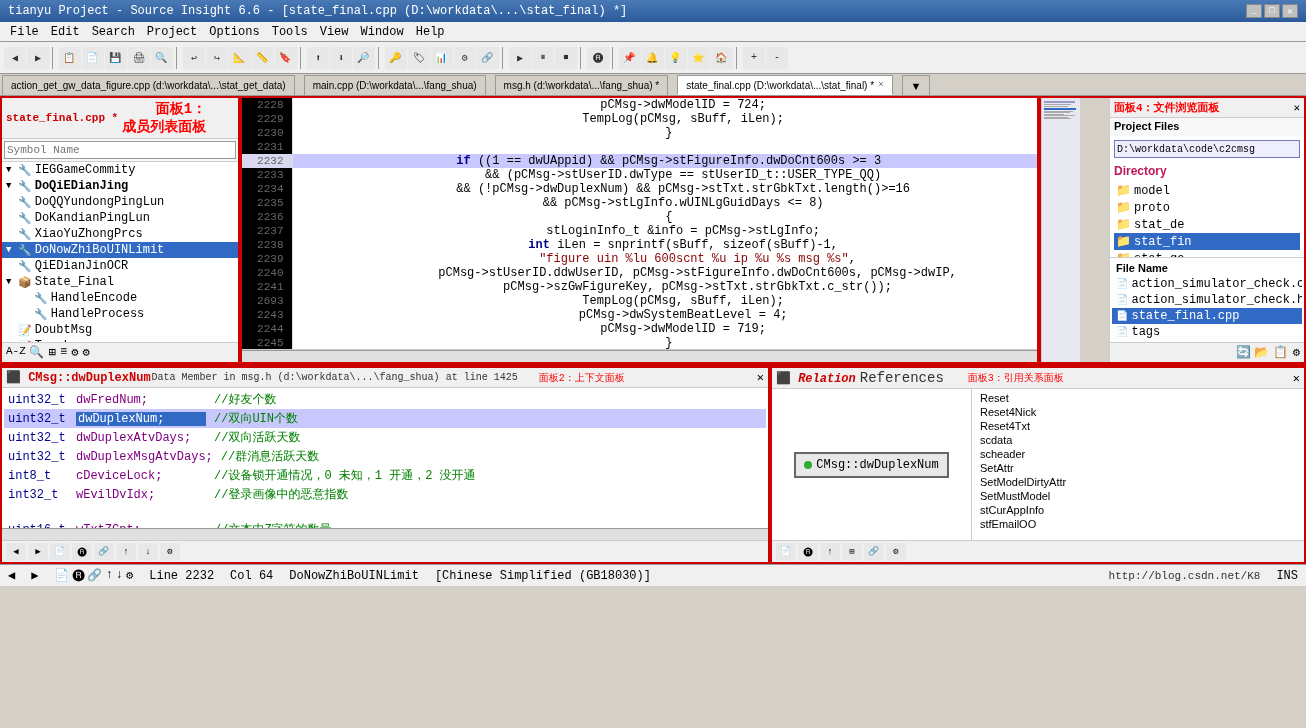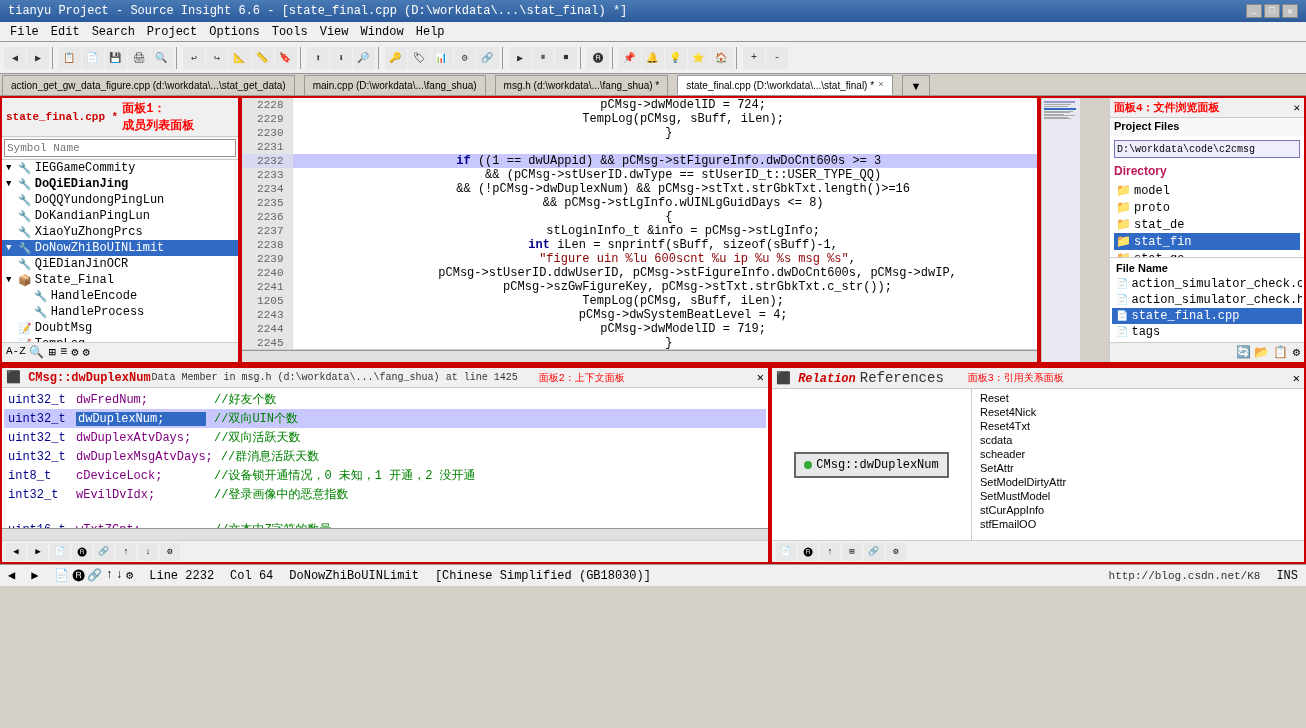--- a/index.html
+++ b/index.html
@@ -172,21 +172,21 @@
       overflow: auto;
       background: white;
       border-bottom: 1px solid #ccc;
     }
     .code-table { border-collapse: collapse; width: 100%; }
     .line-num {
       width: 50px;
       text-align: right;
       padding-right: 8px;
       color: #666;
-      background: #e5e5e5;
+      background: #000000;
       border-right: 1px solid #ddd;
       user-select: none;
       font-size: 11px;
       white-space: nowrap;
     }
     .code-content {
       padding-left: 8px;
       font-size: 12px;
       white-space: nowrap;
       color: #000;
@@ -488,21 +488,21 @@
   <div class="tab" style="font-size:10px;">msg.h (d:\workdata\...\fang_shua) *</div>
   <div class="tab active" style="font-size:10px;">state_final.cpp (D:\workdata\...\stat_final) * <span class="tab-close">×</span></div>
   <div class="tab">▼</div>
 </div>
 
 <div class="main-layout" style="height: 268px;">
 
   <div class="left-panel" style="border: 2px solid #cc0000; position: relative;">
     <div class="panel-header">
       <span style="color:#cc0000; font-size:11px;">state_final.cpp *</span>
-      <span style="color:red; font-size:12px;">面板1：<br>成员列表面板</span>
+      <span style="color:red; font-size:14px;text-align:right;">面板1：<br>成员列表面板</span>
     </div>
     <div class="search-box">
       <input type="text" placeholder="Symbol Name" style="">
     </div>
     <div class="tree-container">
       <div class="tree-item">
         <span class="tree-expand">▼</span>
         <span class="tree-icon">🔧</span>
         <span>IEGGameCommity</span>
       </div>
@@ -629,21 +629,21 @@
         </tr>
         <tr>
           <td class="line-num">2240</td>
           <td class="code-content">&nbsp;&nbsp;&nbsp;&nbsp;&nbsp;&nbsp;&nbsp;&nbsp;pCMsg-&gt;stUserID.ddwUserID, pCMsg-&gt;stFigureInfo.dwDoCnt600s, pCMsg-&gt;dwIP,</td>
         </tr>
         <tr>
           <td class="line-num">2241</td>
           <td class="code-content">&nbsp;&nbsp;&nbsp;&nbsp;&nbsp;&nbsp;&nbsp;&nbsp;pCMsg-&gt;szGwFigureKey, pCMsg-&gt;stTxt.strGbkTxt.c_str());</td>
         </tr>
         <tr>
-          <td class="line-num">1205</td>
+          <td class="line-num">2693</td>
           <td class="code-content">&nbsp;&nbsp;&nbsp;&nbsp;TempLog(pCMsg, sBuff, iLen);</td>
         </tr>
         <tr>
           <td class="line-num">2243</td>
           <td class="code-content">&nbsp;&nbsp;&nbsp;&nbsp;pCMsg-&gt;dwSystemBeatLevel = 4;</td>
         </tr>
         <tr>
           <td class="line-num">2244</td>
           <td class="code-content">&nbsp;&nbsp;&nbsp;&nbsp;pCMsg-&gt;dwModelID = 719;</td>
         </tr>

